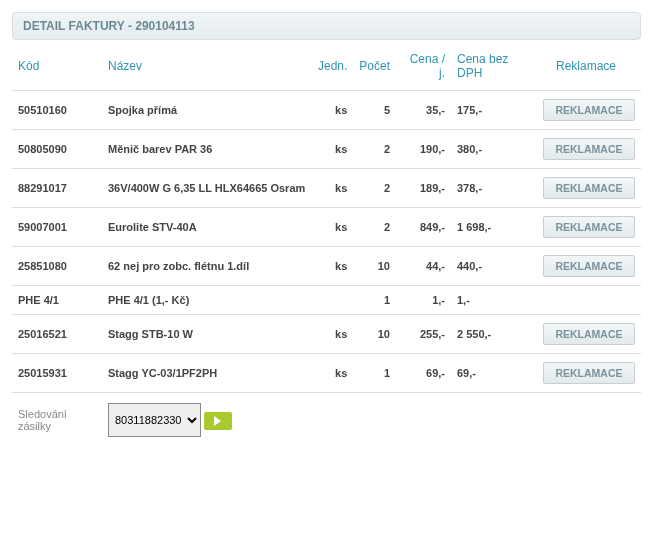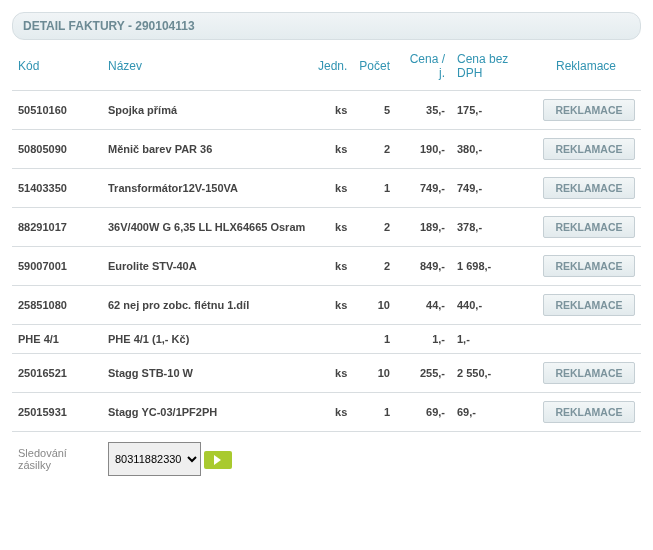--- a/index.html
+++ b/index.html
@@ -7,21 +7,21 @@
     margin: 0;
     padding: 12px;
     font-family: Arial, Helvetica, sans-serif;
     font-size: 11px;
     background: #fff;
     width: 653px;
   }
   .header {
     background: linear-gradient(#f0f4f6, #e4ecef);
     border: 1px solid #d6dee2;
-    border-radius: 12px;
+    border-radius: 4px;
     padding: 6px 10px;
     color: #6c8a94;
     font-weight: bold;
     font-size: 12px;
     margin-bottom: 6px;
   }
   table {
     width: 100%;
     border-collapse: collapse;
   }
@@ -122,29 +122,20 @@
       <tr>
         <td class="bold">50805090</td>
         <td class="bold">Měnič barev PAR 36</td>
         <td class="bold right">ks</td>
         <td class="bold right">2</td>
         <td class="bold right">190,-</td>
         <td class="bold">380,-</td>
         <td class="col-rekl"><span class="btn-small">REKLAMACE</span></td>
       </tr>
       <tr>
-        <td class="bold">51403350</td>
-        <td class="bold">Transformátor12V-150VA</td>
-        <td class="bold right">ks</td>
-        <td class="bold right">1</td>
-        <td class="bold right">749,-</td>
-        <td class="bold">749,-</td>
-        <td class="col-rekl"><span class="btn-small">REKLAMACE</span></td>
-      </tr>
-      <tr>
         <td class="bold">88291017</td>
         <td class="bold">36V/400W G 6,35 LL HLX64665 Osram</td>
         <td class="bold right">ks</td>
         <td class="bold right">2</td>
         <td class="bold right">189,-</td>
         <td class="bold">378,-</td>
         <td class="col-rekl"><span class="btn-small">REKLAMACE</span></td>
       </tr>
       <tr>
         <td class="bold">59007001</td>

